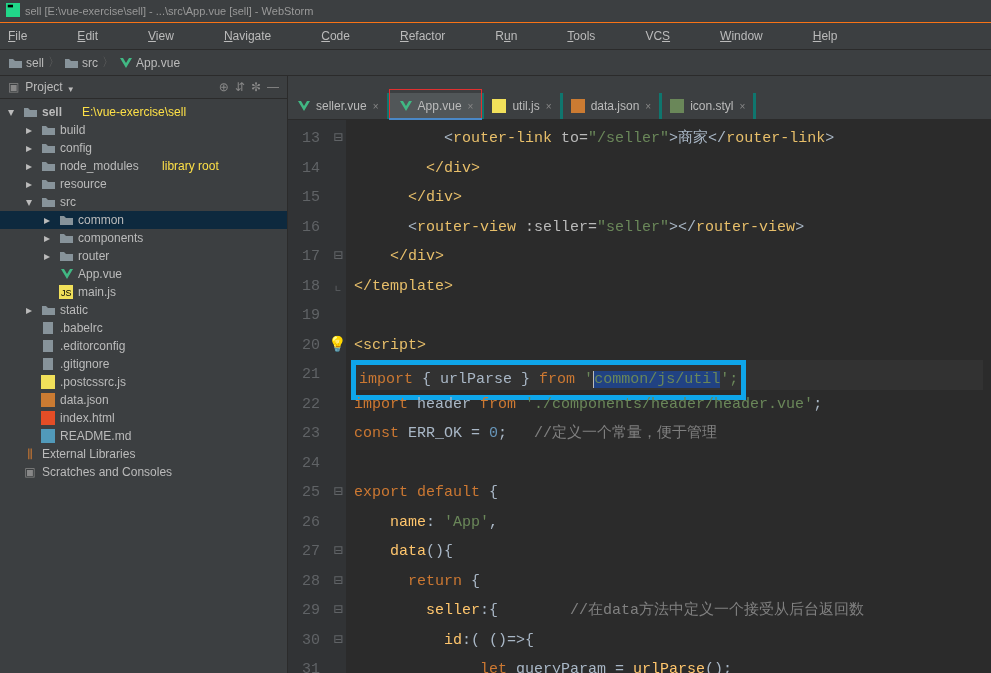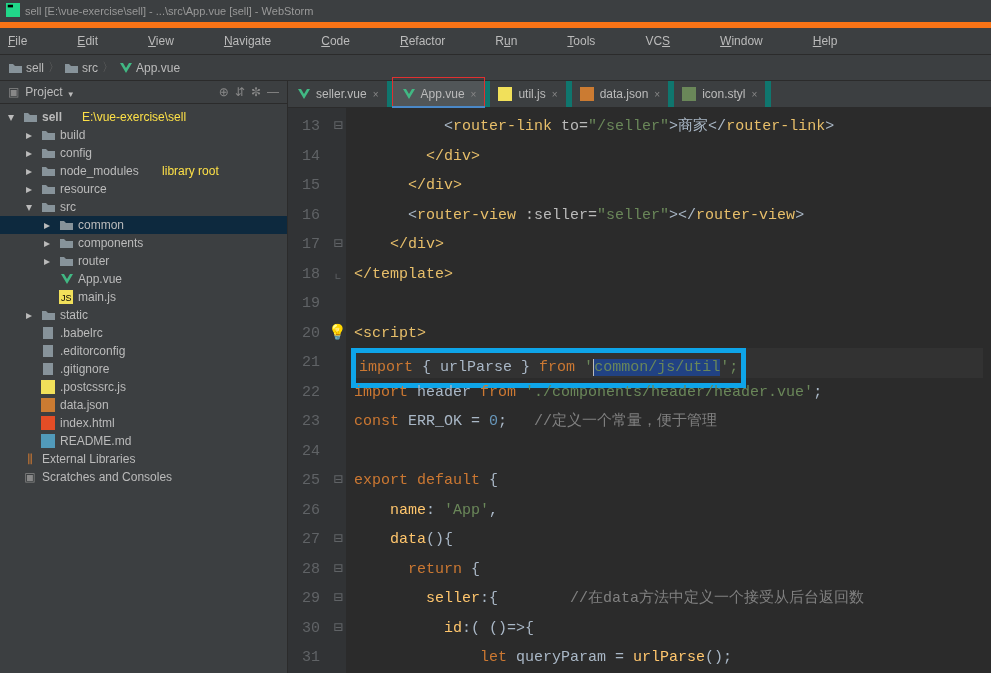--- a/index.html
+++ b/index.html
@@ -10,21 +10,21 @@
   font-size: 12px;
   width: 991px;
   height: 673px;
   overflow: hidden;
 }
 .titlebar {
   background: #3c3f41;
   padding: 3px 6px;
   font-size: 11px;
   color: #999;
-  border-bottom: 6px solid #f97316;
+  border-bottom: 1px solid #f97316;
   display: flex;
   align-items: center;
   gap: 5px;
 }
 .titlebar svg { width: 14px; height: 14px; }
 .menubar {
   background: #3c3f41;
   padding: 3px 0;
   border-bottom: 1px solid #2b2b2b;
   display: flex;
@@ -97,23 +97,24 @@
 .tabs {
   display: flex;
   background: #3c3f41;
   border-bottom: 1px solid #2b2b2b;
 }
 .tab {
   display: flex;
   align-items: center;
   padding: 6px 8px;
   gap: 6px;
-  border-right: 6px solid #0f766e;
+  border-right: 3px solid #0f766e;
   cursor: default;
   position: relative;
+  margin-top: 17px;
 }
 .tab.active { background: #515658; }
 .tab .tab-icon { width: 14px; height: 14px; }
 .tab .close { color: #888; font-size: 10px; }
 .tab-highlight-red {
   position: absolute;
   top: -4px; left: -1px; right: -1px; bottom: -1px;
   border: 1px solid #e03030;
   pointer-events: none;
 }

